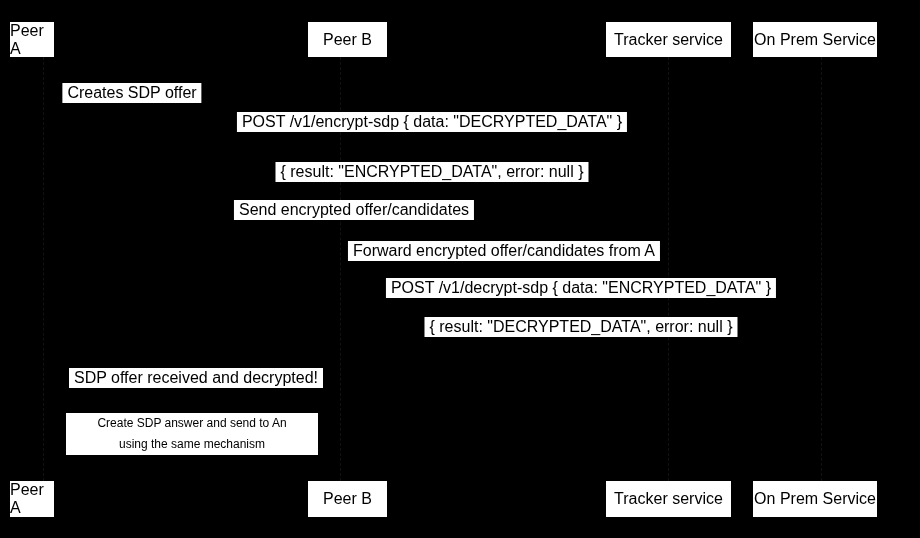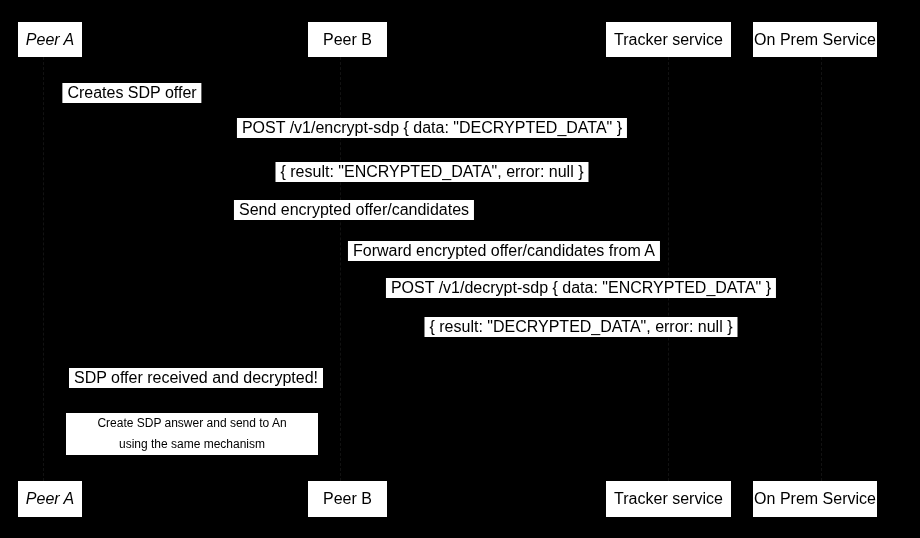--- a/index.html
+++ b/index.html
@@ -22,21 +22,21 @@
     background: #ffffff;
     color: #000000;
     display: flex;
     align-items: center;
     justify-content: center;
     font-size: 16px;
     box-sizing: border-box;
   }
   .row-top    { top: 22px; }
   .row-bottom { top: 481px; height: 36px; }
-  .p-a   { left: 18px;  width: 64px; font-style: italic;  }
+  .p-a   { left: 10px;  width: 44px;  }
   .p-b   { left: 308px; width: 79px;  }
   .p-ts  { left: 606px; width: 125px; }
   .p-ops { left: 753px; width: 124px; }
 
   
   .lifeline {
     position: absolute;
     top: 57px;
     height: 424px;
     width: 0;
@@ -52,21 +52,21 @@
     position: absolute;
     transform: translateX(-50%);
     background: #ffffff;
     color: #000000;
     font-size: 16px;
     line-height: 20px;
     padding: 0 5px;
     white-space: nowrap;
   }
   .m1 { left: 132px; top: 83px;  }
-  .m2 { left: 432px; top: 118px; }
+  .m2 { left: 432px; top: 112px; }
   .m3 { left: 432px; top: 162px; }
   .m4 { left: 354px; top: 200px; }
   .m5 { left: 504px; top: 241px; }
   .m6 { left: 581px; top: 278px; }
   .m7 { left: 581px; top: 317px; }
   .m8 { left: 196px; top: 368px; }
 
   
   .note {
     position: absolute;

